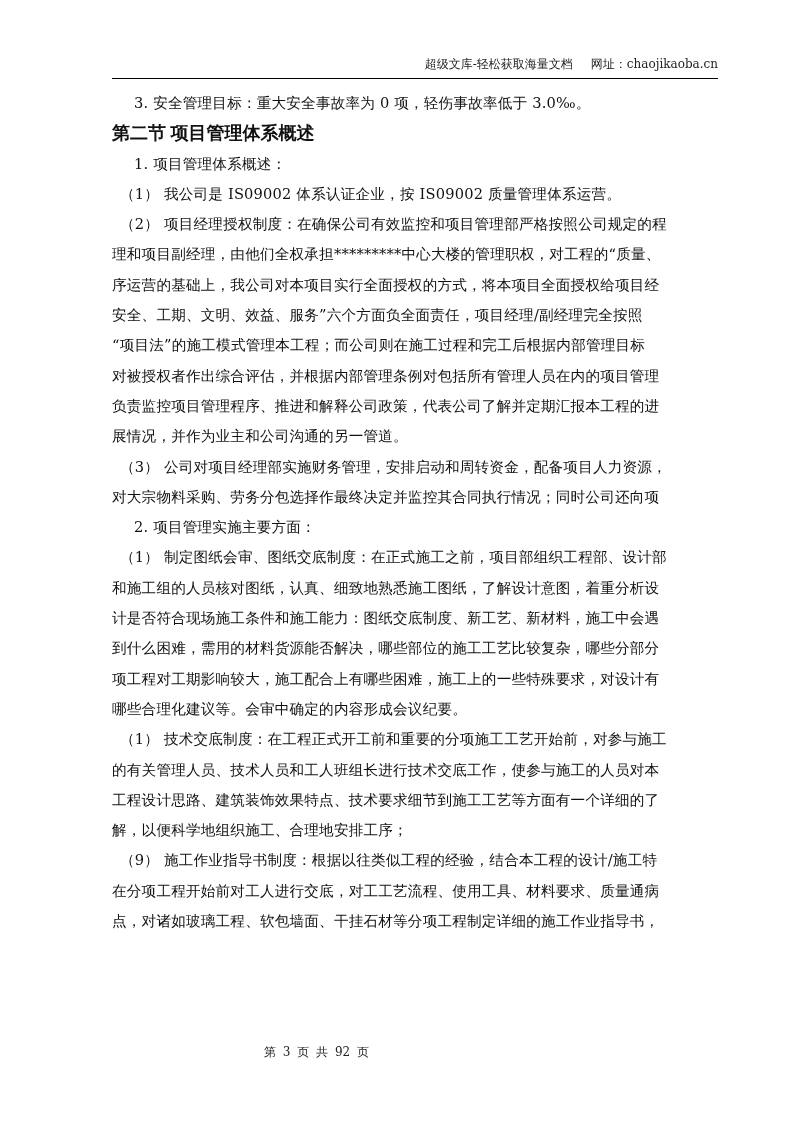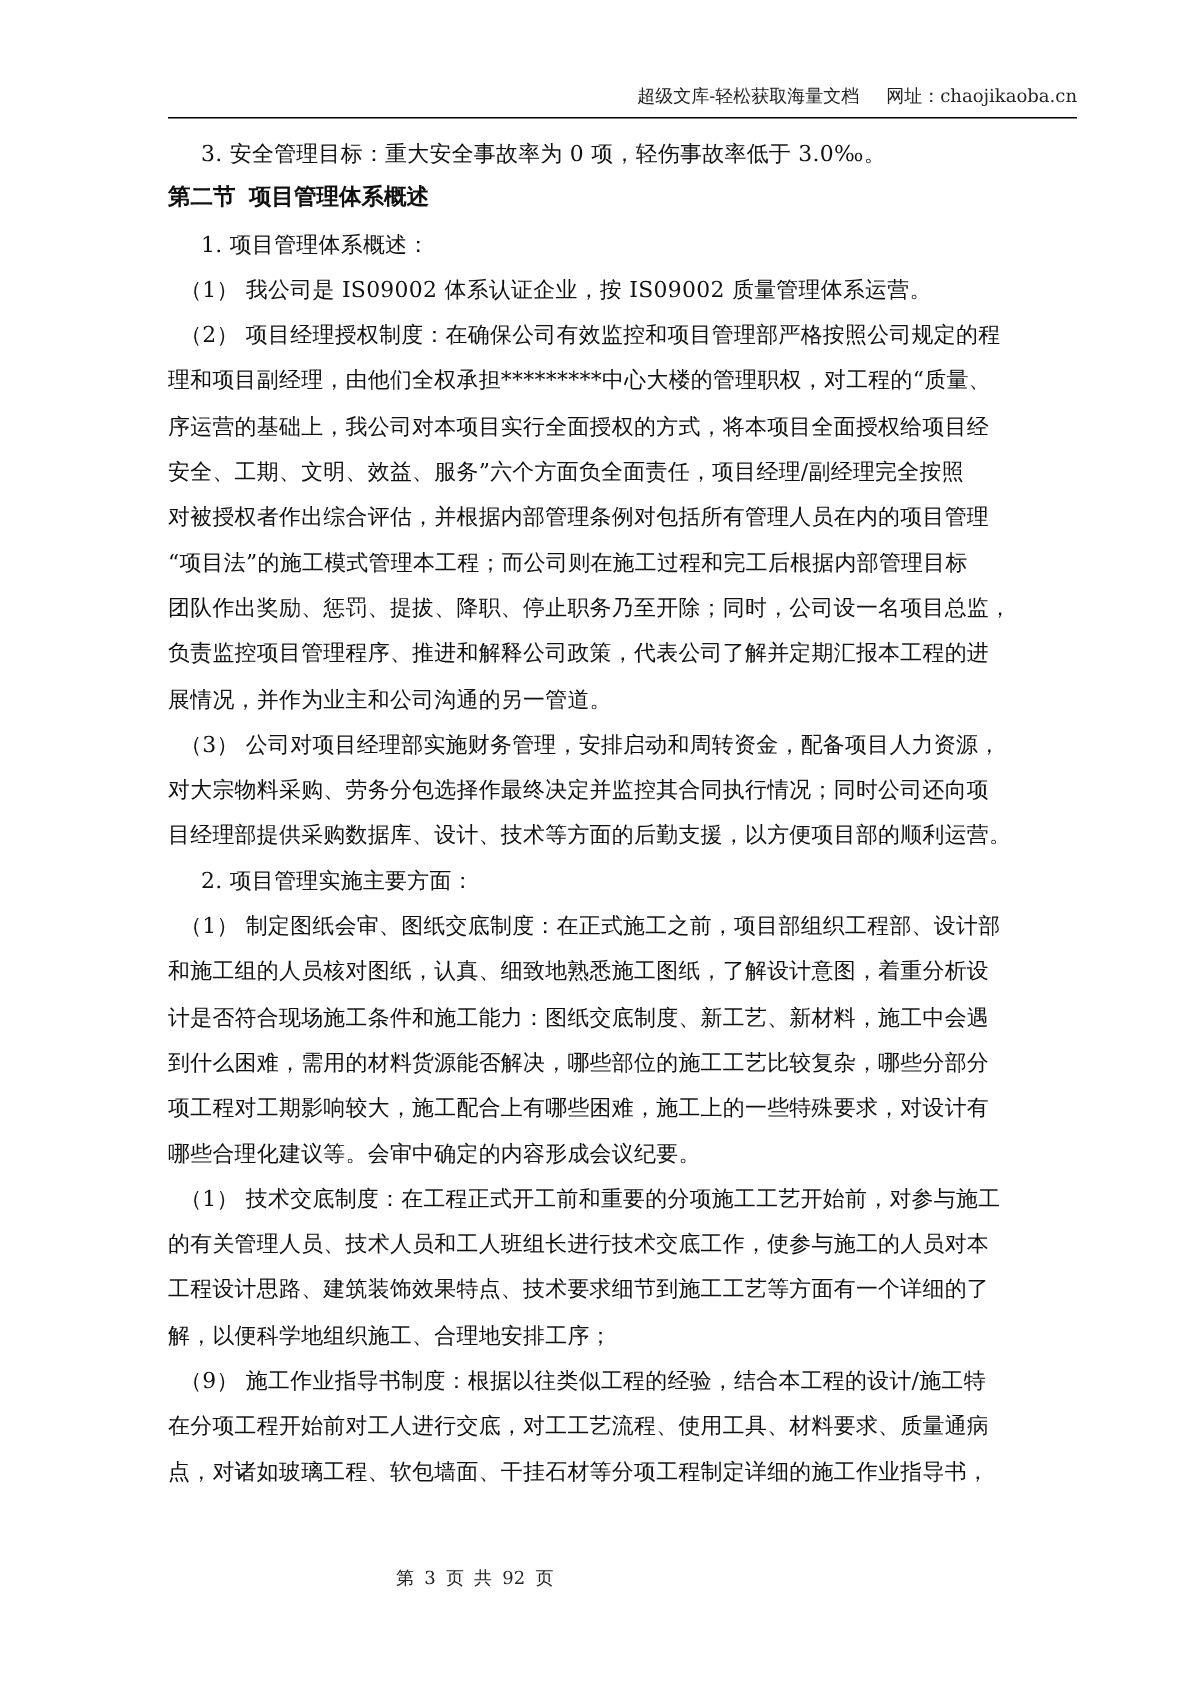--- a/index.html
+++ b/index.html
@@ -9,22 +9,22 @@
       font-size: 12px; color: #222; }
     .header-text { position: absolute; right: 0; top: 0; white-space: nowrap; }
     .header-text .site { margin-right: 18px; text-align: center; }
     .header-rule { position: absolute; left: 112px; top: 78px; width: 606px; height: 0;
       border-top: 1.2px solid #000; }
     .content { position: absolute; left: 112px; top: 88px; width: 606px; }
     .line { font-size: 14.6px; line-height: 30.3px; height: 30.3px; white-space: nowrap;
       letter-spacing: 0.2px; overflow: visible; }
     .indent1 { padding-left: 22px; }
     .indent0 { padding-left: 8px; }
-    .section-title { font-family: Liberation Mono, monospace; font-weight: bold;
-      font-size: 15px; line-height: 30.3px; height: 30.3px; }
+    .section-title { font-family: Liberation Serif, serif; font-weight: bold;
+      font-size: 18px; line-height: 30.3px; height: 30.3px; }
     .footer { position: absolute; left: 0; width: 633px; top: 1044px; text-align: center;
       font-size: 12px; color: #222; word-spacing: 3px; }
   </style>
 </head>
 <body>
 
 <div class="header">
   <div class="header-text">
     <span class="site">超级文库-轻松获取海量文档</span><span>网址：chaojikaoba.cn</span>
   </div>
@@ -33,28 +33,26 @@
 
 <div class="content">
   <div class="line indent1">3.  安全管理目标：重大安全事故率为 0 项，轻伤事故率低于 3.0‰。</div>
   <div class="section-title">第二节  项目管理体系概述</div>
   <div class="line indent1">1.  项目管理体系概述：</div>
   <div class="line indent0">（1）  我公司是 IS09002 体系认证企业，按 IS09002 质量管理体系运营。</div>
   <div class="line indent0">（2）  项目经理授权制度：在确保公司有效监控和项目管理部严格按照公司规定的程</div>
   <div class="line">理和项目副经理，由他们全权承担*********中心大楼的管理职权，对工程的“质量、</div>
   <div class="line">序运营的基础上，我公司对本项目实行全面授权的方式，将本项目全面授权给项目经</div>
   <div class="line">安全、工期、文明、效益、服务”六个方面负全面责任，项目经理/副经理完全按照</div>
+  <div class="line">“项目法”的施工模式管理本工程；而公司则在施工过程和完工后根据内部管理目标</div>
   <div class="line">对被授权者作出综合评估，并根据内部管理条例对包括所有管理人员在内的项目管理</div>
-  <div class="line">“项目法”的施工模式管理本工程；而公司则在施工过程和完工后根据内部管理目标</div>
-  <div class="line">团队作出奖励、惩罚、提拔、降职、停止职务乃至开除；同时，公司设一名项目总监，</div>
   <div class="line">负责监控项目管理程序、推进和解释公司政策，代表公司了解并定期汇报本工程的进</div>
   <div class="line">展情况，并作为业主和公司沟通的另一管道。</div>
   <div class="line indent0">（3）  公司对项目经理部实施财务管理，安排启动和周转资金，配备项目人力资源，</div>
   <div class="line">对大宗物料采购、劳务分包选择作最终决定并监控其合同执行情况；同时公司还向项</div>
-  <div class="line">目经理部提供采购数据库、设计、技术等方面的后勤支援，以方便项目部的顺利运营。</div>
   <div class="line indent1">2.  项目管理实施主要方面：</div>
   <div class="line indent0">（1）  制定图纸会审、图纸交底制度：在正式施工之前，项目部组织工程部、设计部</div>
   <div class="line">和施工组的人员核对图纸，认真、细致地熟悉施工图纸，了解设计意图，着重分析设</div>
   <div class="line">计是否符合现场施工条件和施工能力：图纸交底制度、新工艺、新材料，施工中会遇</div>
   <div class="line">到什么困难，需用的材料货源能否解决，哪些部位的施工工艺比较复杂，哪些分部分</div>
   <div class="line">项工程对工期影响较大，施工配合上有哪些困难，施工上的一些特殊要求，对设计有</div>
   <div class="line">哪些合理化建议等。会审中确定的内容形成会议纪要。</div>
   <div class="line indent0">（1）  技术交底制度：在工程正式开工前和重要的分项施工工艺开始前，对参与施工</div>
   <div class="line">的有关管理人员、技术人员和工人班组长进行技术交底工作，使参与施工的人员对本</div>
   <div class="line">工程设计思路、建筑装饰效果特点、技术要求细节到施工工艺等方面有一个详细的了</div>

